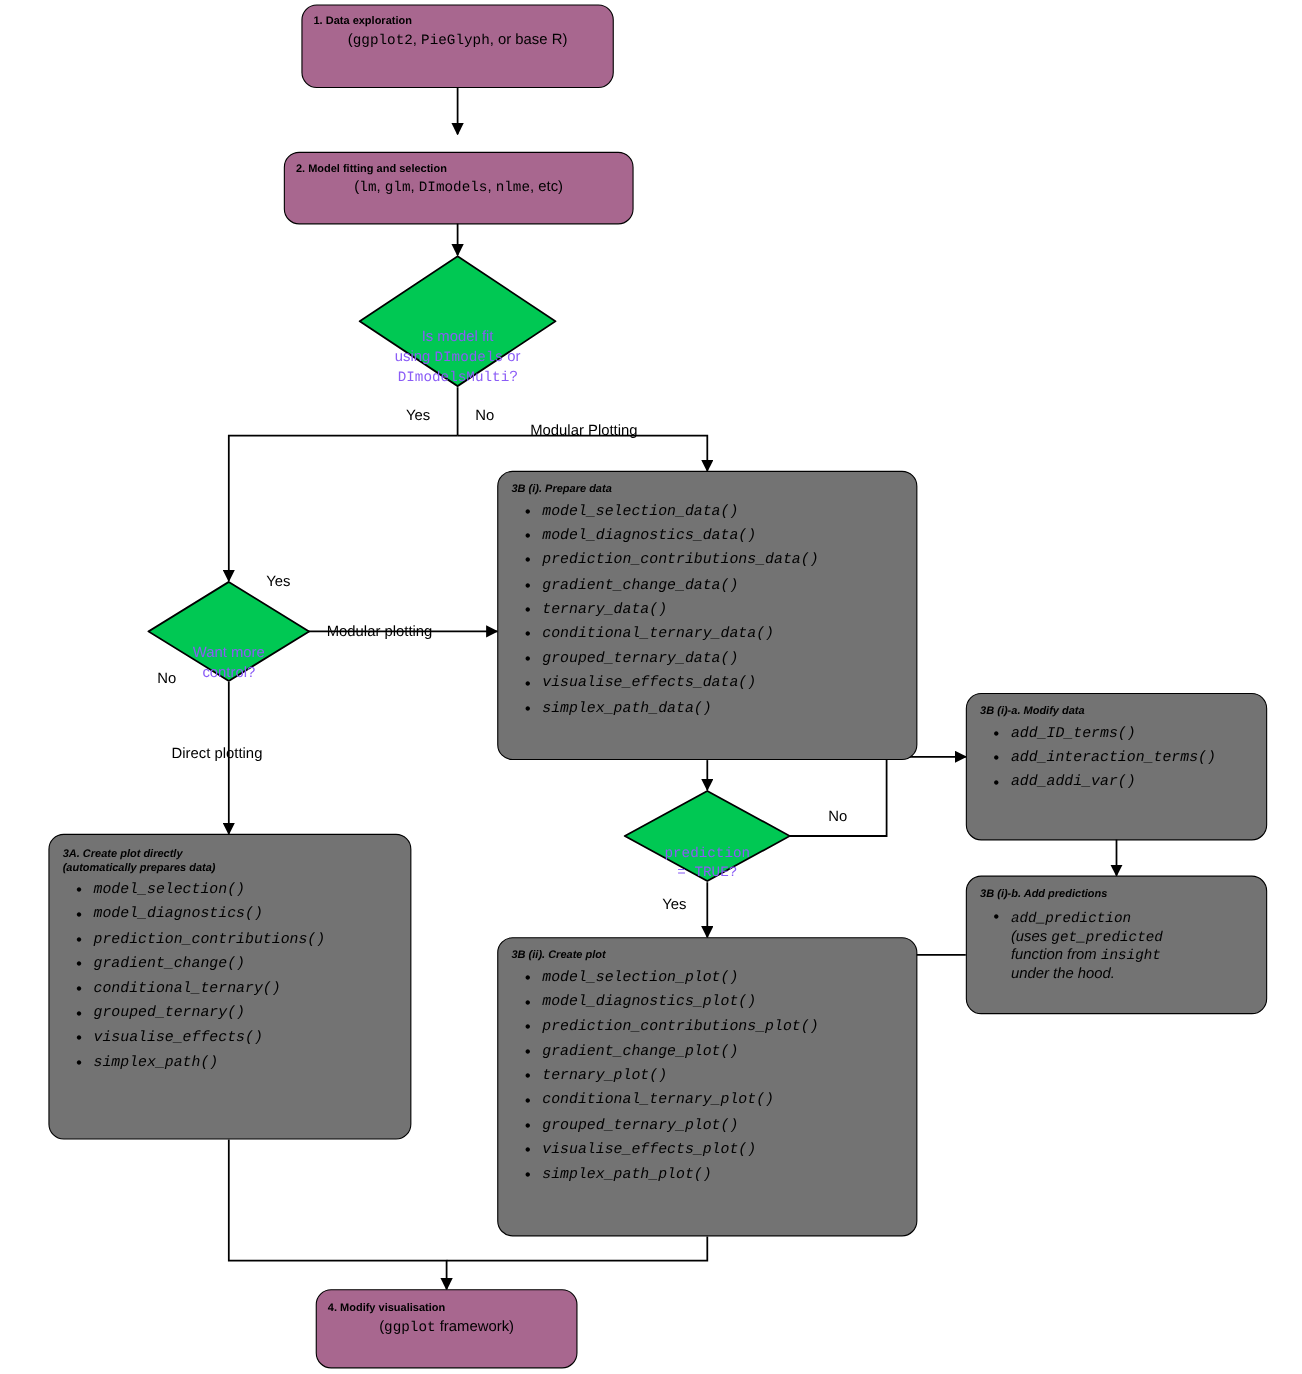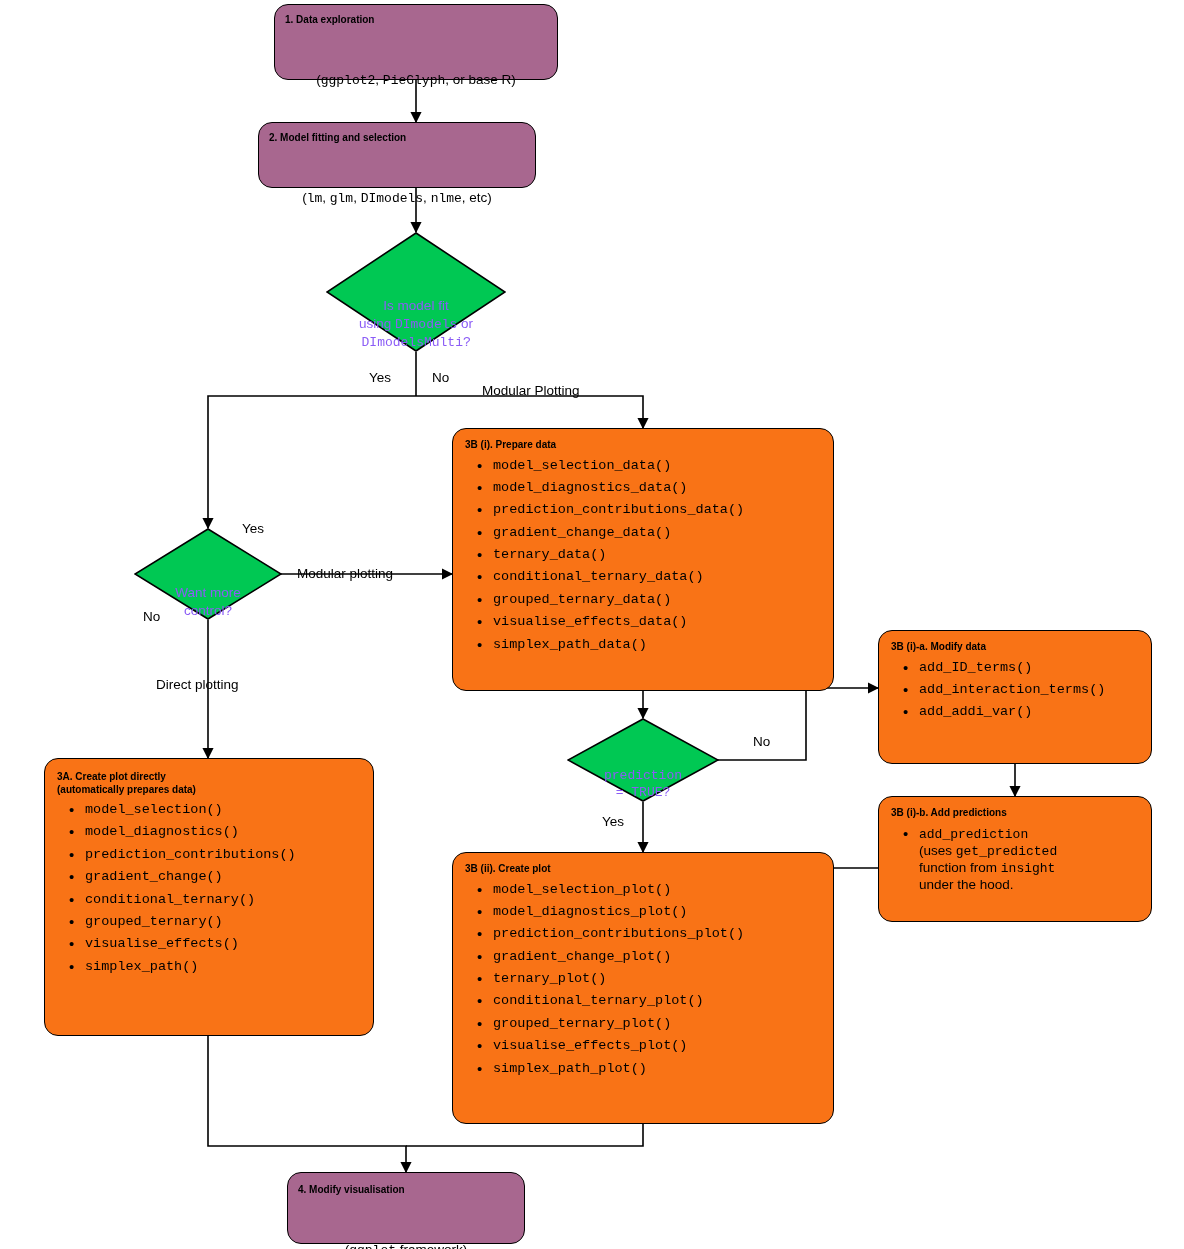--- a/index.html
+++ b/index.html
@@ -2,32 +2,32 @@
 <html><head>
 <meta charset="utf-8">
 <style>
   html,body{margin:0;padding:0;background:#ffffff;}
   body{width:1184px;height:1249px;position:relative;font-family:"Liberation Sans",sans-serif;}
   #canvas{position:relative;width:1184px;height:1249px;overflow:hidden;}
   svg#edges{position:absolute;left:0;top:0;width:1184px;height:1249px;}
   .node{position:absolute;box-sizing:border-box;}
   .box{border:1.5px solid #000;border-radius:14px;}
   .purple{background:#a8678f;}
-  .blue{background:#f97316;}
+  .blue{background:#737373;font-style:italic;}
   .title{font-weight:bold;text-align:left;font-size:10px;color:#000;line-height:1.25;}
   .subtitle{text-align:center;font-size:13.5px;color:#000;line-height:1.3;}
   .mono{font-family:"Liberation Mono",monospace;font-size:13px;}
   ul.items{list-style:none;margin:6px 0 0 0;padding:0 0 0 12px;}
   ul.items li{position:relative;padding-left:16px;margin:0 0 5.5px 0;font-family:"Liberation Mono",monospace;font-size:13.5px;color:#000;line-height:1.25;}
   ul.items li:before{content:"\2022";position:absolute;left:0;top:-1px;font-family:"Liberation Sans",sans-serif;font-size:15px;}
   .diamond{position:absolute;}
   .diamond .shape{position:absolute;left:0;top:0;width:100%;height:100%;}
   .diamond .dlabel{position:absolute;left:0;top:0;width:100%;height:100%;display:flex;align-items:flex-end;justify-content:center;text-align:center;font-size:13.5px;color:#8b5cf6;line-height:1.35;}
   .edgelabel{position:absolute;font-size:13.5px;color:#000;white-space:nowrap;}
-  .mixed{font-size:13.5px;margin-top:44px;}
+  .mixed{font-size:13.5px;}
   .mixed code{font-family:"Liberation Mono",monospace;font-size:13px;}
 </style>
 </head>
 <body>
 
 <div id="canvas">
 
   <svg id="edges">
     <defs>
       <marker id="arrow" viewBox="0 0 10 10" refX="9" refY="5" markerWidth="7" markerHeight="7" orient="auto-start-reverse">
@@ -66,21 +66,21 @@
     </g>
   </svg>
 
   <div class="node box purple" style="left:274px;top:4px;width:284px;height:76px;padding:9px 10px;">
     <div class="title">1. Data exploration</div>
     <div class="subtitle mixed">
       <span>(</span><code>ggplot2</code><span>, </span><code>PieGlyph</code><span>, or base R)</span>
     </div>
   </div>
 
-  <div class="node box purple" style="left:258px;top:122px;width:278px;height:66px;padding:9px 10px;">
+  <div class="node box purple" style="left:258px;top:138px;width:318px;height:66px;padding:9px 10px;">
     <div class="title">2. Model fitting and selection</div>
     <div class="subtitle mixed">
       <span>(</span><code>lm</code><span>, </span><code>glm</code><span>, </span><code>DImodels</code><span>, </span><code>nlme</code><span>, etc)</span>
     </div>
   </div>
 
   <div class="diamond" style="left:326px;top:232px;width:180px;height:120px;">
     <svg class="shape" viewBox="0 0 180 120" preserveAspectRatio="none">
       <polygon points="90,1 179,60 90,119 1,60" fill="#00c853" stroke="#000" stroke-width="1.6"></polygon>
     </svg>

